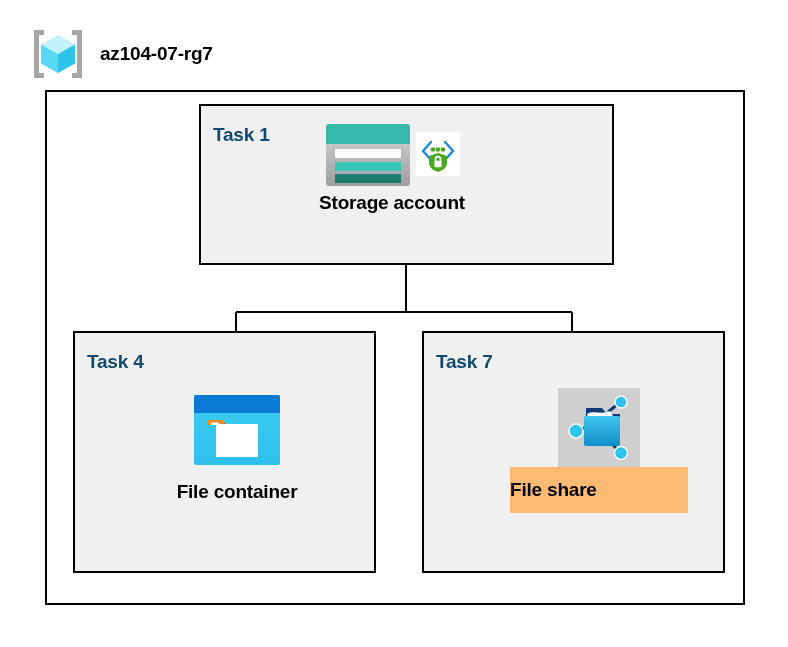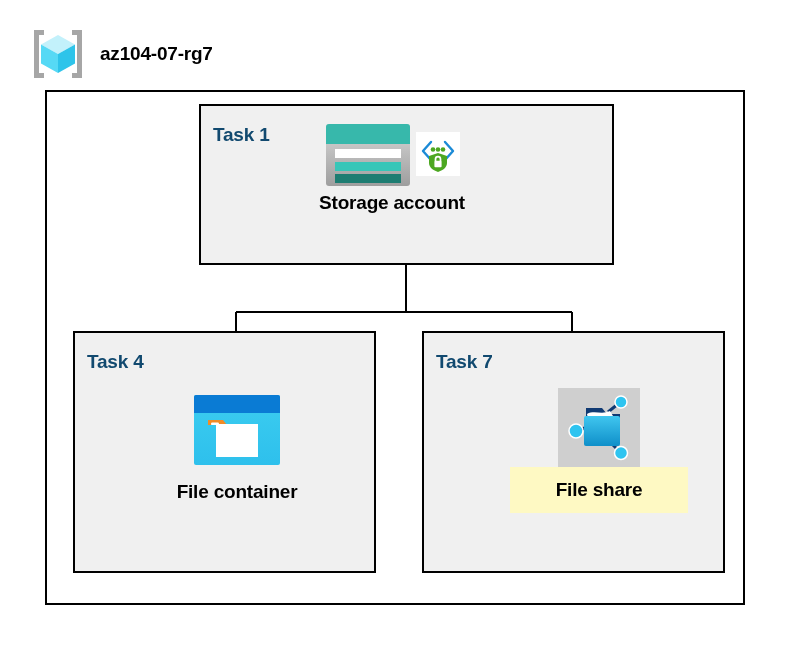--- a/index.html
+++ b/index.html
@@ -135,24 +135,24 @@
     background: #cfcfcf;
     display: flex;
     align-items: center;
     justify-content: center;
     box-sizing: border-box;
   }
   .icon-file-share { width: 70px; height: 68px; display: block; }
   .fs-caption-plate {
     width: 178px;
     height: 46px;
-    background: #fef9c3;
-    display: flex;
-    align-items: center;
-    justify-content: center;
+    background: #fdba74;
+    display: flex;
+    align-items: center;
+    justify-content: flex-start;
     box-sizing: border-box;
   }
 
   
   .connectors {
     position: absolute;
     left: 0;
     top: 0;
     width: 788px;
     height: 647px;

